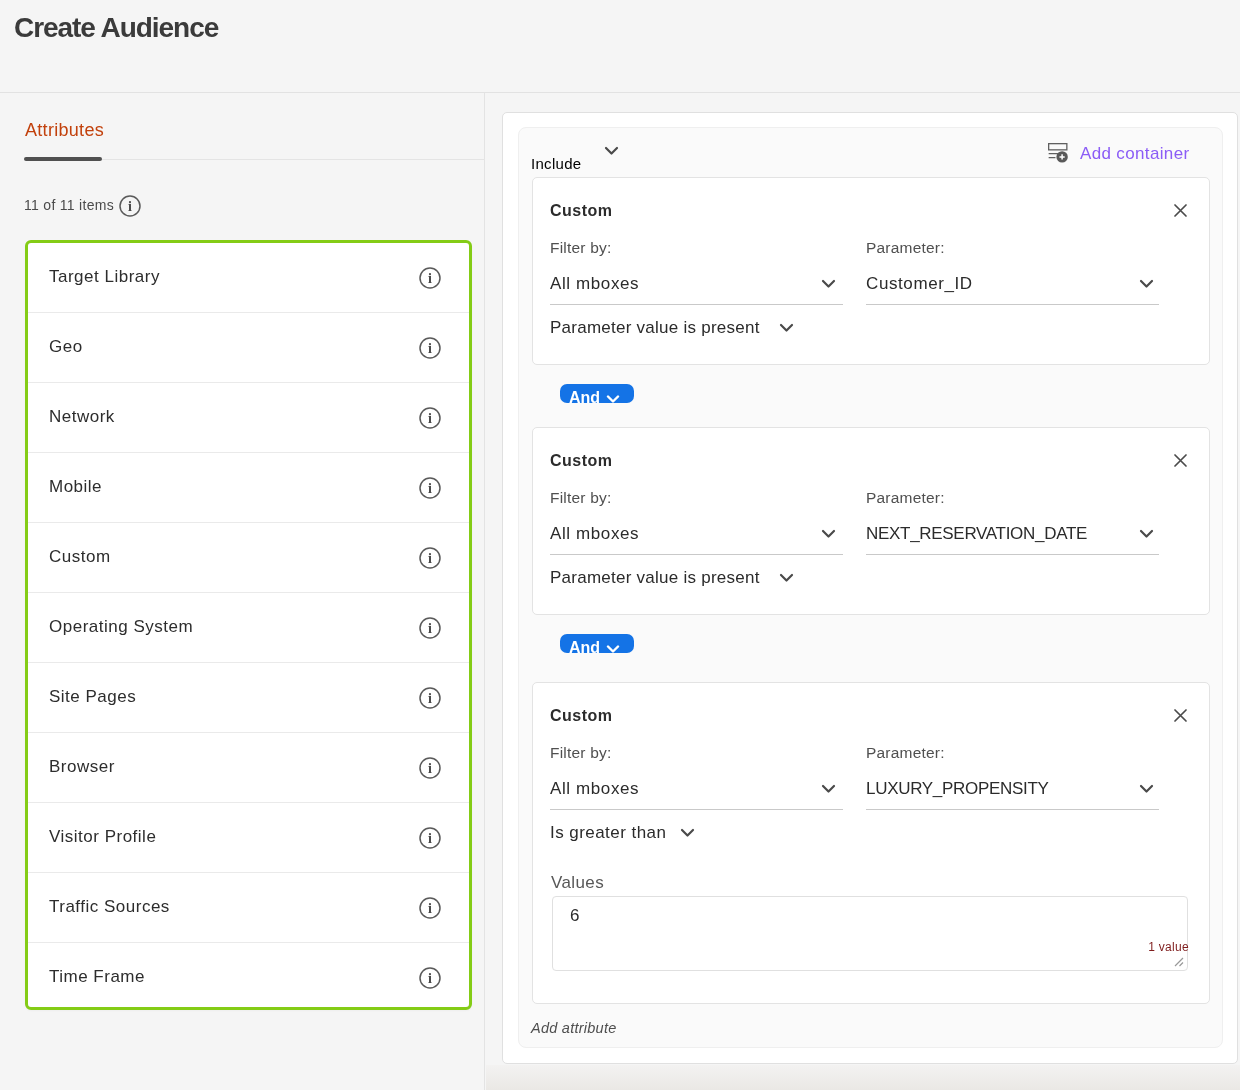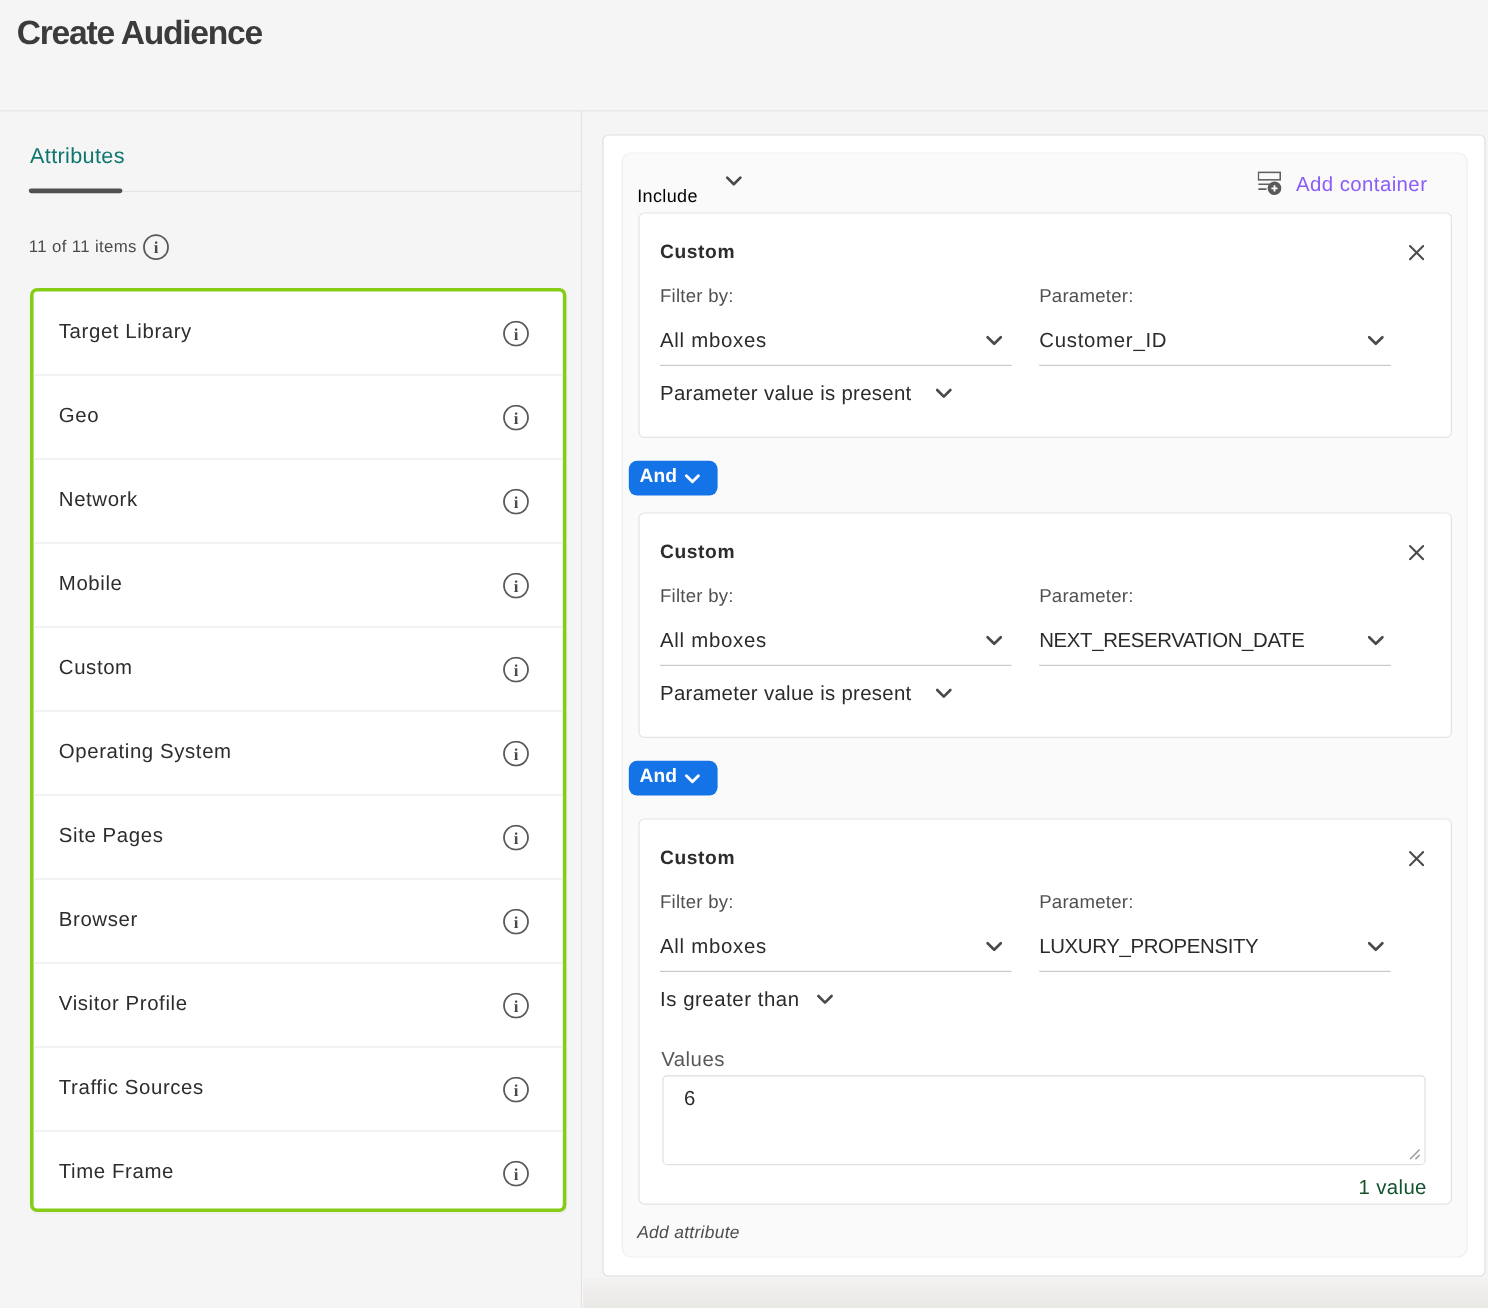--- a/index.html
+++ b/index.html
@@ -1,20 +1,20 @@
 <!DOCTYPE html>
 <html><head>
 <meta charset="utf-8">
 <style>
   * { margin:0; padding:0; box-sizing:border-box; }
   html,body { width:1240px; height:1090px; font-family:"Liberation Sans", sans-serif; background:#f5f5f5; overflow:hidden; position:relative; }
   h1 { position:absolute; left:14px; top:12px; font-size:28px; line-height:32px; font-weight:bold; color:#3b3b3b; letter-spacing:-1.05px; }
   .topline { position:absolute; left:0; top:92px; width:1240px; height:1px; background:#e2e2e2; }
   .leftpanel { position:absolute; left:0; top:93px; width:485px; height:997px; background:#f5f5f5; border-right:1px solid #e3e3e3; }
-  .attr-tab { position:absolute; left:25px; top:120px; font-size:18px; color:#0f766e; letter-spacing:0.3px; }
+  .attr-tab { position:absolute; left:25px; top:120px; font-size:18px; color:#c2410c; letter-spacing:0.3px; }
   .tabline { position:absolute; left:24px; top:159px; width:461px; height:1px; background:#e4e4e4; }
   .tabbar { position:absolute; left:24px; top:157px; width:78px; height:4px; background:#505050; border-radius:2px; }
   .items-count { position:absolute; left:24px; top:197px; font-size:14px; color:#4b4b4b; letter-spacing:0.3px; }
   .info { display:inline-block; width:22px; height:22px; }
   .listcard { position:absolute; left:25px; top:240px; width:447px; height:770px; background:#fff; border:3px solid #84cc16; border-radius:6px; box-shadow:0 1px 2px rgba(0,0,0,0.03); }
   .row { position:relative; height:70px; border-bottom:1px solid #eaeaea; }
   .row:last-child { border-bottom:none; }
   .row .lbl { position:absolute; left:21px; top:24px; font-size:17px; color:#2d2d2d; letter-spacing:0.5px; }
   .row .info { position:absolute; left:391px; top:24px; }
 
@@ -31,28 +31,28 @@
   .card .close { position:absolute; left:641px; top:26px; }
   .card .flabel { position:absolute; top:61px; font-size:15.5px; color:#505050; letter-spacing:0.2px; }
   .card .dd { position:absolute; top:96px; font-size:17px; color:#2b2b2b; letter-spacing:0.6px;text-align:center; }
   .card .uline { position:absolute; top:126px; width:293px; height:1px; background:#c9c9c9; }
   .card .chev { position:absolute; top:101px; }
   .card .oper { position:absolute; left:17px; top:140px; font-size:17px; color:#2b2b2b; letter-spacing:0.25px; }
   .card .operchev { position:absolute; top:145px; }
   .c1 { left:17px; }
   .c2 { left:333px; }
 
-  .andbtn { position:absolute; left:524px; width:74px; height:29px; background:#1473e6; border-radius:7px; color:#fff; font-size:16px; font-weight:bold;text-align:right; }
+  .andbtn { position:absolute; left:560px; width:74px; height:19px; background:#1473e6; border-radius:7px; color:#fff; font-size:16px; font-weight:bold;text-align:right; }
   .andbtn span { position:absolute; left:9px; top:5px; }
   .andbtn svg { position:absolute; left:46px; top:11px; }
 
   .values-lbl { position:absolute; left:551px; top:873px; font-size:17px; color:#585858; letter-spacing:0.4px; }
   .valuesbox { position:absolute; left:552px; top:896px; width:636px; height:75px; background:#fff; border:1px solid #e0e0e0; border-radius:4px; }
   .valuesbox .six { position:absolute; left:17px; top:9px; font-size:17px; color:#2b2b2b; }
-  .onevalue { position:absolute; right:51px; top:980px; font-size:17px; color:#14532d; letter-spacing:0.3px; }
+  .onevalue { position:absolute; right:51px; top:940px; font-size:12px; color:#7f1d1d; letter-spacing:0.3px; }
   .addattr { position:absolute; left:531px; top:1020px; font-size:14.5px; font-style:italic; color:#4e4e4e; letter-spacing:0.25px; }
   .botband { position:absolute; left:486px; top:1065px; width:754px; height:25px; background:linear-gradient(#f3f2f1, #eae8e5); }
   
 </style>
 </head>
 <body>
 <h1>Create Audience</h1>
 <div class="topline"></div>
 <div class="leftpanel"></div>
 <div class="rightbg"></div>

